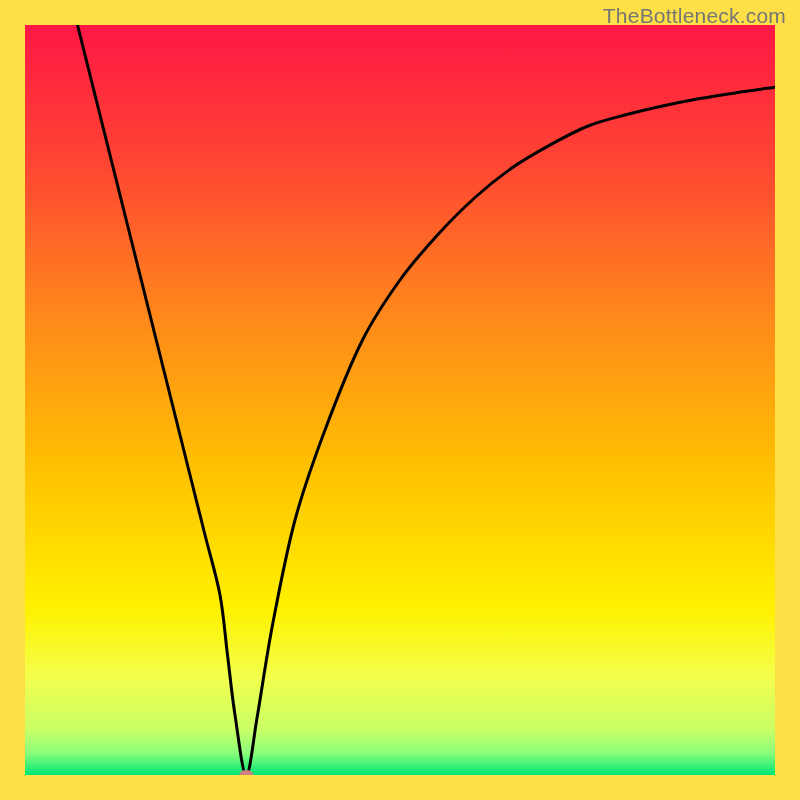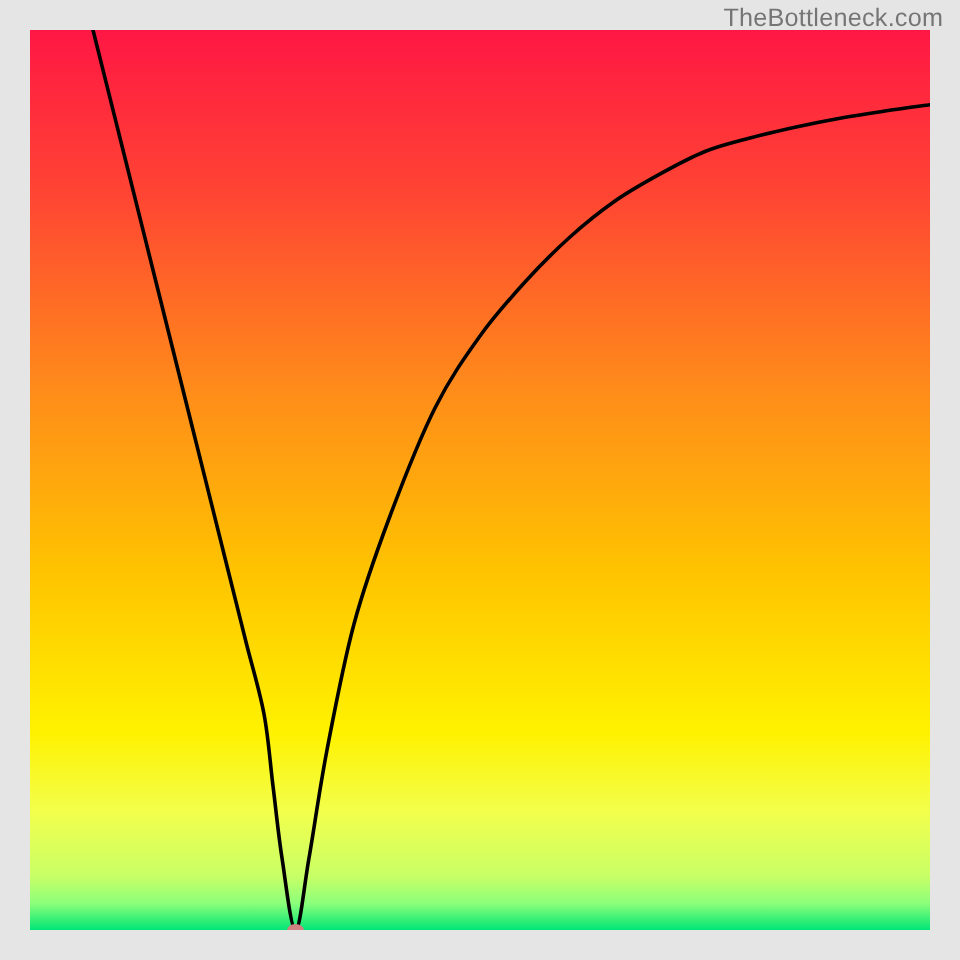--- a/index.html
+++ b/index.html
@@ -7,21 +7,21 @@
     padding: 0;
     width: 800px;
     height: 800px;
     background: #000;
     overflow: hidden;
     font-family: Arial, Helvetica, sans-serif;
   }
   .outer {
     width: 800px;
     height: 800px;
-    background: #e5e5e5;
+    background: #fde047;
     position: relative;
   }
   .plot-area {
     position: absolute;
     left: 25px;
     top: 25px;
     width: 750px;
     height: 750px;
   }
   .plot-area svg {

